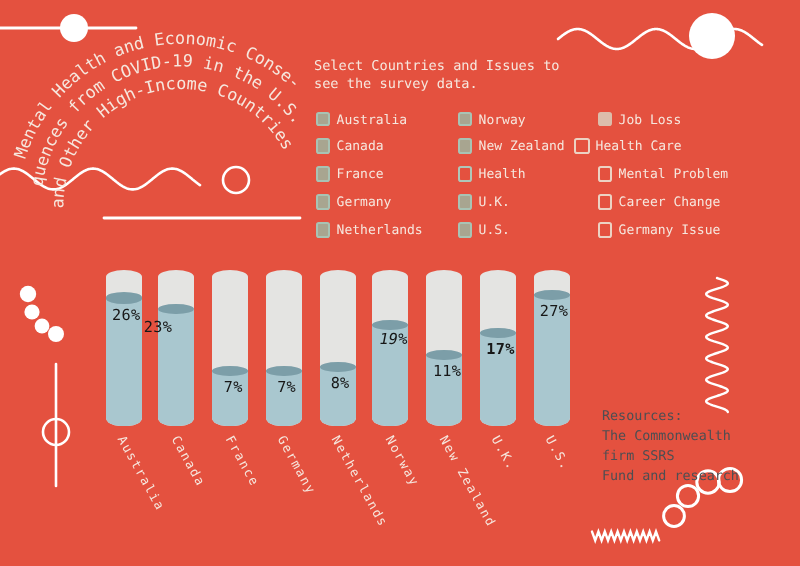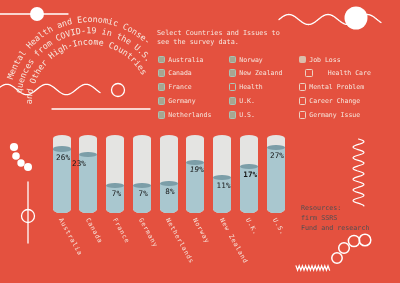--- a/index.html
+++ b/index.html
@@ -129,21 +129,21 @@
         <span class="optlabel mono">U.K.</span>
       </div>
       <div class="opt" style="left: 228.5px; top: 110.7px;">
         <span class="box on"></span>
         <span class="optlabel mono">U.S.</span>
       </div>
       <div class="opt" style="left: 298.5px; top: 55.5px;">
         <span class="box cream on"></span>
         <span class="optlabel mono">Job Loss</span>
       </div>
-      <div class="opt" style="left: 305px; top: 69.3px; gap: 12px;">
+      <div class="opt" style="left: 287px; top: 69.3px;">
         <span class="box cream"></span>
         <span class="optlabel mono">Health Care</span>
       </div>
       <div class="opt" style="left: 298.5px; top: 83.1px;">
         <span class="box cream"></span>
         <span class="optlabel mono">Mental Problem</span>
       </div>
       <div class="opt" style="left: 298.5px; top: 96.9px;">
         <span class="box cream"></span>
         <span class="optlabel mono">Career Change</span>
@@ -206,17 +206,18 @@
       <div class="tube" style="left: 266.62px; top: 135.4px; height: 77.2px;">
         <div class="fill" style="height: 65.5px;"></div>
         <div class="ell" style="top: 9.2px;"></div>
       </div>
       <div class="pct mono" style="left: 268.02px; top: 150.9px;">27%</div>
       <div class="xlab mono" style="left: 277.02px; top: 217.1px;">U.S.</div>
     </div>
 
   <div id="resources" class="abs">
       <div class="mono">Resources:</div>
+      <div class="mono">The Commonwealth</div>
       <div class="mono">firm SSRS</div>
       <div class="mono">Fund and research</div>
     </div>
 
 </div>
 
 </body></html>

